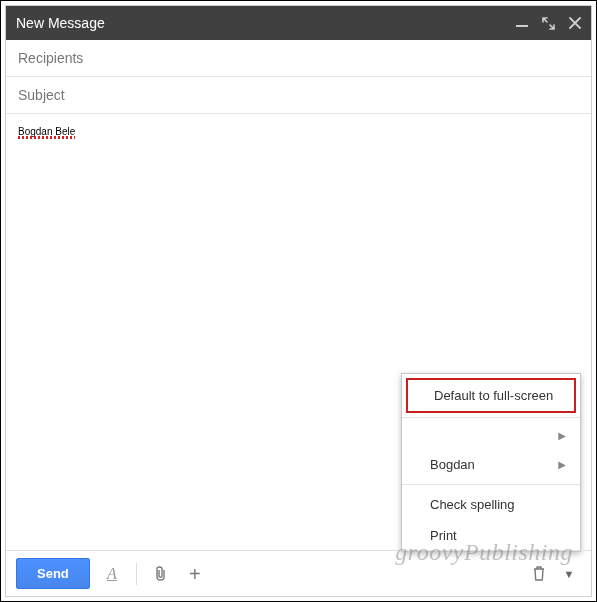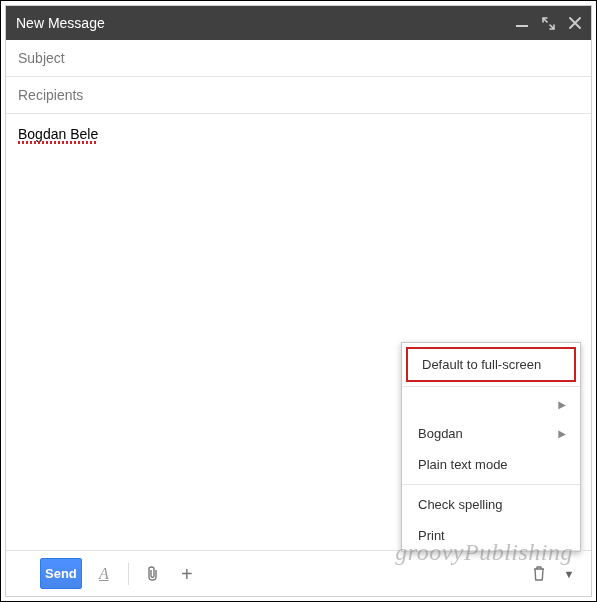--- a/index.html
+++ b/index.html
@@ -50,21 +50,21 @@
   
   .field {
     padding: 10px 12px;
     border-bottom: 1px solid #e5e5e5;
     color: #777;
     font-size: 14px;
   }
   .body-area {
     flex: 1;
     padding: 12px 12px 0 12px;
-    font-size: 14px;
+    font-size: 10px;
     position: relative;
   }
   .spellcheck {
     display: inline-block;
     position: relative;
     color: #000;
   }
   .spellcheck::after {
     content: "";
     position: absolute;
@@ -82,20 +82,21 @@
     box-shadow: 0 2px 6px rgba(0,0,0,0.25);
     font-size: 13px;
     color: #333;
   }
   .menu-item {
     padding: 8px 14px 8px 16px;
     display: flex;
     align-items: center;
     cursor: pointer;
     white-space: nowrap;
+    margin-left: 12px;
   }
   .menu-item .arrow {
     margin-left: auto;
     color: #888;
     font-size: 10px;
   }
   .menu-sep {
     border-top: 1px solid #e5e5e5;
     margin: 4px 0;
   }
@@ -114,26 +115,25 @@
     padding: 0 10px;
     gap: 10px;
     position: relative;
   }
   .send-btn {
     background: #1a73e8;
     background: #4285f4;
     background: linear-gradient(#4d90fe,#4787ed);
     border: 1px solid #3079ed;
     color: #fff;
-    padding: 7px 4px;
+    padding: 7px 20px;
     font-size: 13px;
     font-weight: bold;
     cursor: pointer;
     border-radius: 2px;
-    margin-left: 24px;
   }
   .tb-icon {
     width: 24px; height: 24px;
     display: flex; align-items: center; justify-content: center;
     color: #777;
     cursor: pointer;
     font-size: 15px;
   }
   .divider {
     width:1px; height:22px; background:#ddd; margin: 0 2px;
@@ -176,41 +176,40 @@
         <span class="minimize-line"></span>
         <svg width="13" height="13" viewBox="0 0 13 13">
           <path d="M1 5 L1 1 L5 1 M1 1 L5 5 M8 12 L12 12 L12 8 M12 12 L8 8" stroke="#e6e6e6" stroke-width="1.6" fill="none" stroke-linecap="round"></path>
         </svg>
         <svg width="12" height="12" viewBox="0 0 12 12">
           <path d="M1 1 L11 11 M11 1 L1 11" stroke="#e6e6e6" stroke-width="1.8" stroke-linecap="round"></path>
         </svg>
       </div>
     </div>
 
+    <div class="field">Recipients</div>
+
     <div class="field">Subject</div>
-
-    <div class="field">Recipients</div>
 
     <div class="body-area">
       <span class="spellcheck">Bogdan Bele</span>
     </div>
 
     <div class="menu">
       <div class="menu-highlight">
         <div class="menu-item">Default to full-screen</div>
       </div>
       <div class="menu-sep"></div>
       <div class="menu-item">
         <span class="arrow">▶</span>
       </div>
       <div class="menu-item">
         <span>Bogdan</span>
         <span class="arrow">▶</span>
       </div>
-      <div class="menu-item">Plain text mode</div>
       <div class="menu-sep"></div>
       <div class="menu-item">Check spelling</div>
       <div class="menu-item">Print</div>
     </div>
 
     <div class="toolbar">
       <button class="send-btn">Send</button>
       <span class="tb-icon format-A">A</span>
       <span class="divider"></span>
       <span class="tb-icon">

